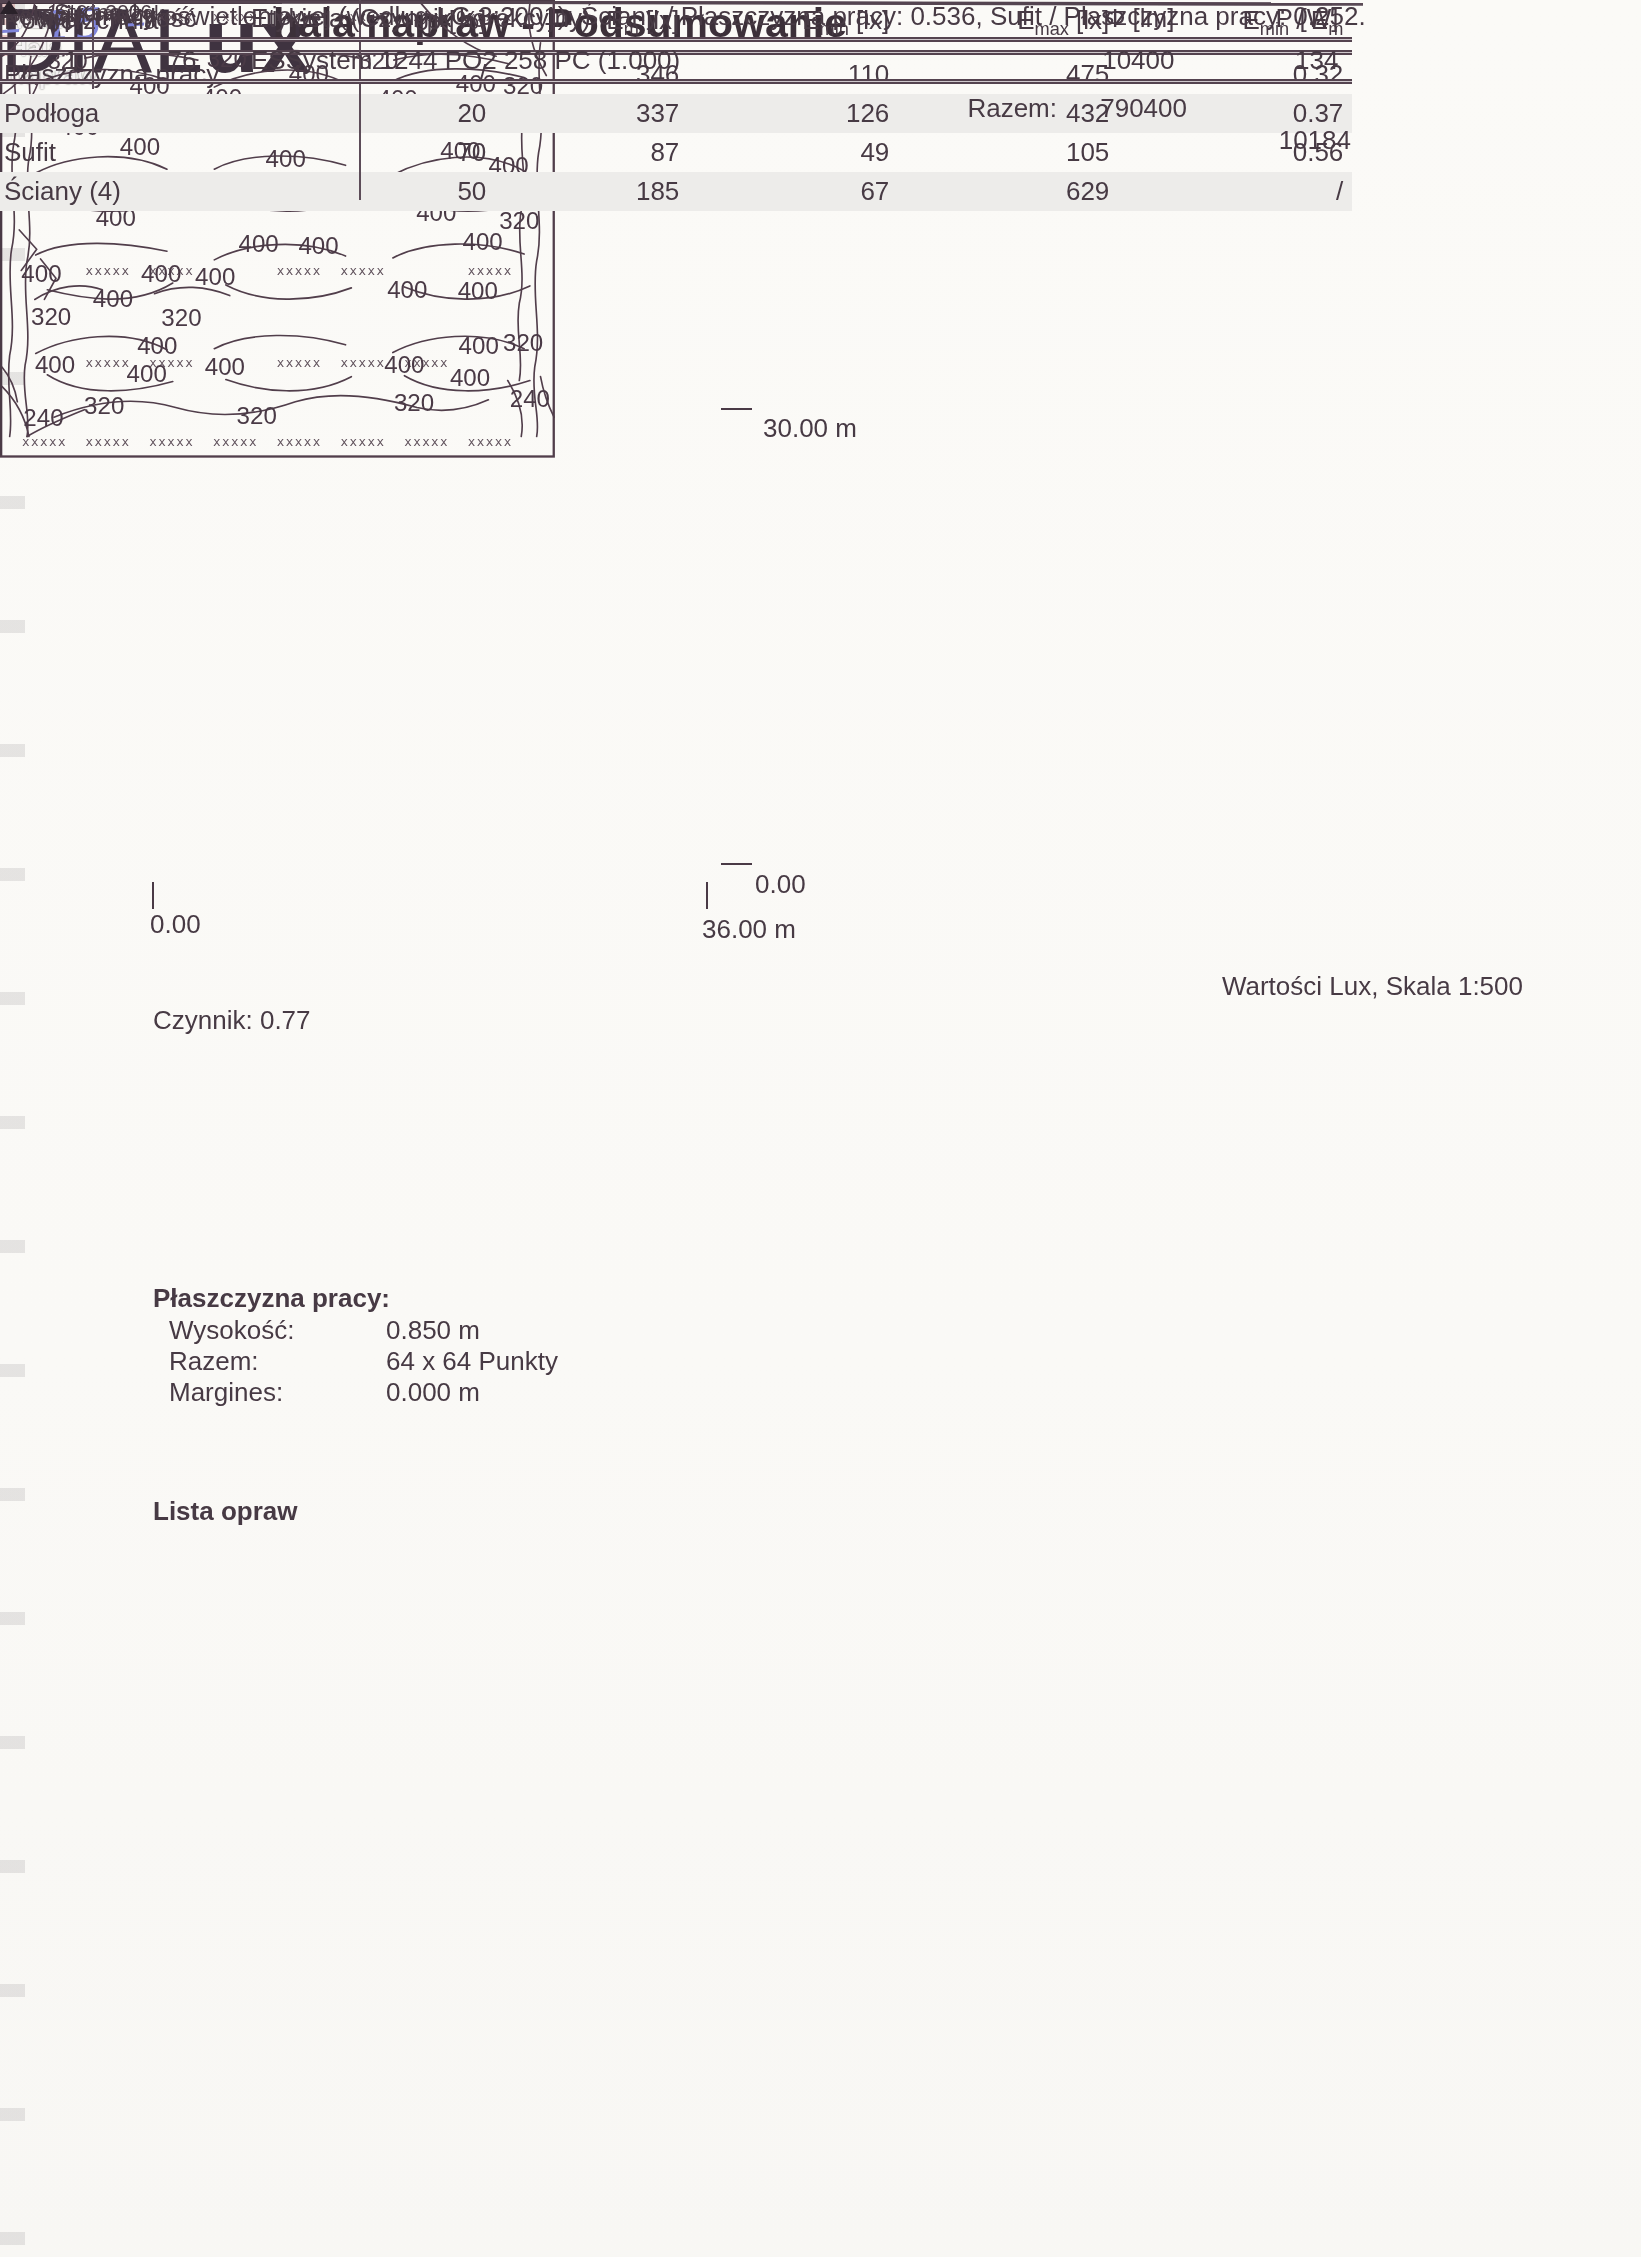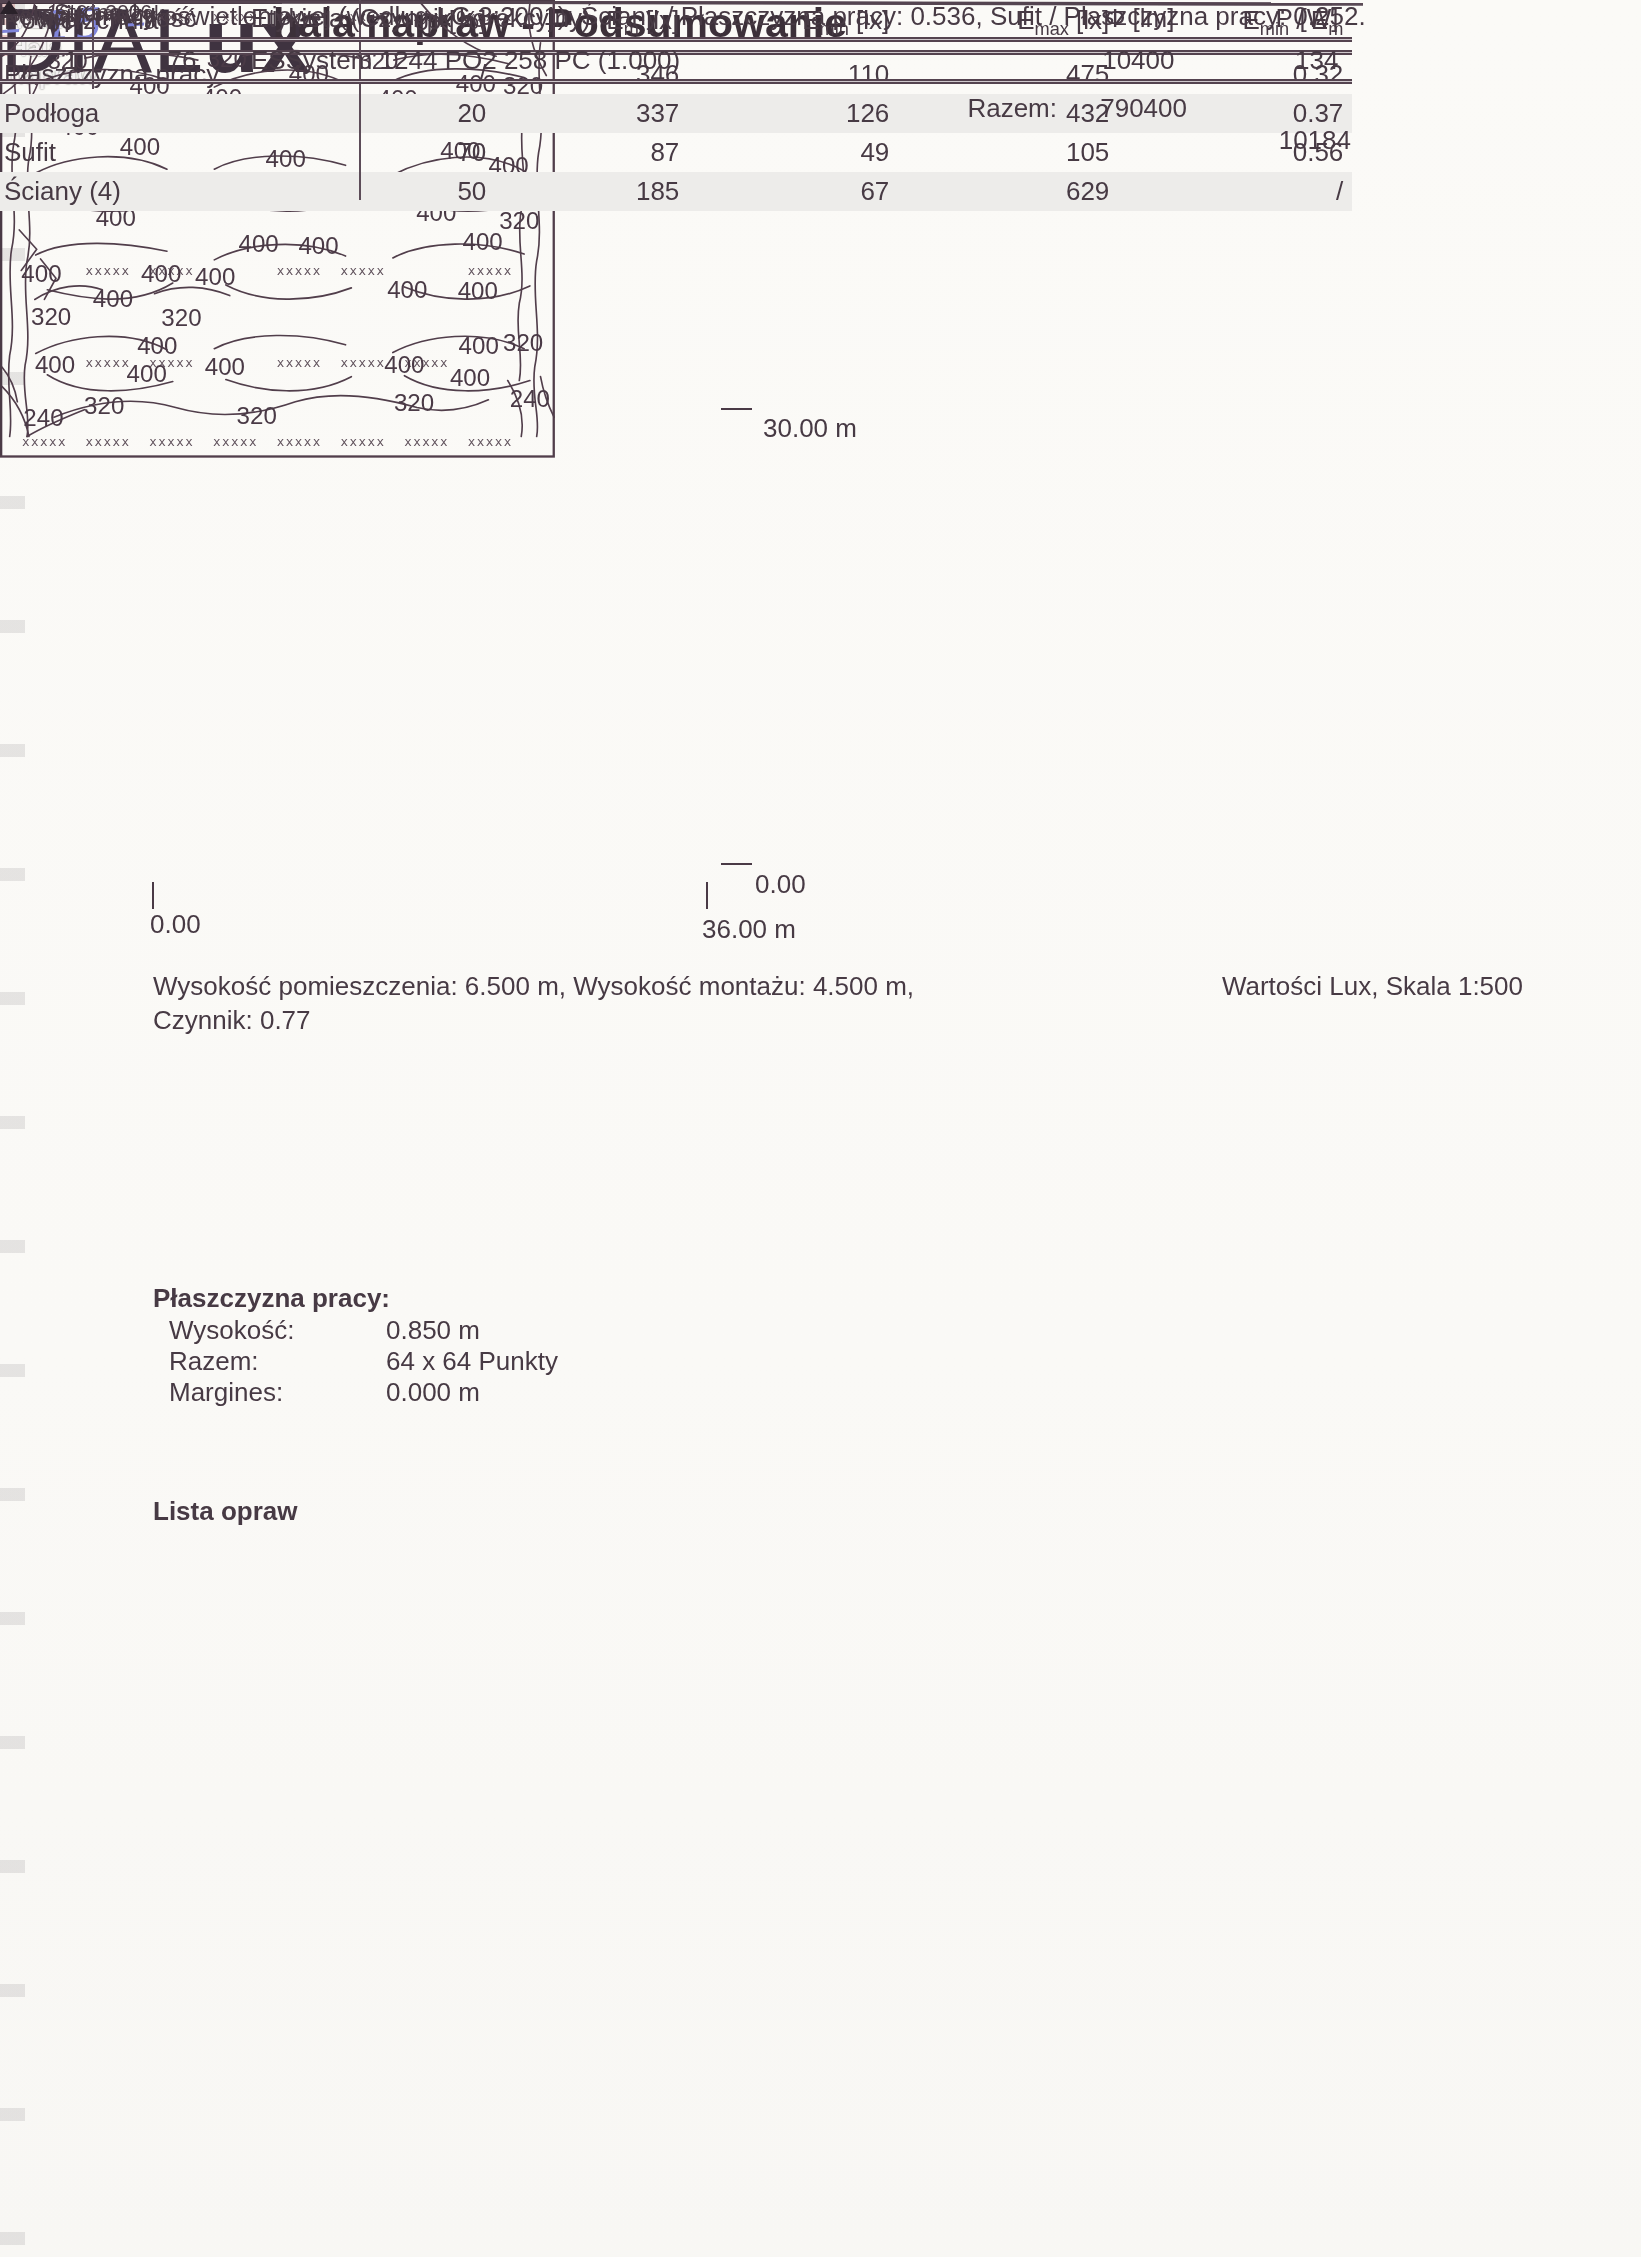--- a/index.html
+++ b/index.html
@@ -270,21 +270,20 @@
   <div class="abs vdim-cap" style="left:721px;top:408px;"></div>
   <div class="abs vdim-cap" style="left:721px;top:863px;"></div>
   <div class="abs t27" style="left:763px;top:412px;">30.00 m</div>
   <div class="abs t27" style="left:755px;top:868px;">0.00</div>
   <div class="abs hdim"></div>
   <div class="abs hdim-tick" style="left:152px;top:882px;"></div>
   <div class="abs hdim-tick" style="left:706px;top:882px;"></div>
   <div class="abs t27" style="left:150px;top:908px;">0.00</div>
   <div class="abs t27" style="left:702px;top:913px;">36.00 m</div>
 
-  <div class="abs t27" style="left:153px;top:970px;">Wysokość pomieszczenia: 6.500 m, Wysokość montażu: 4.500 m,</div>
   <div class="abs t27" style="left:153px;top:1004px;">Czynnik: 0.77</div>
   <div class="abs t27 right" style="left:1062px;top:970px;width:461px;">Wartości Lux, Skala 1:500</div>
 
   <div class="abs stable">
     <div class="st-vrule"></div>
     <div class="st-grid st-head">
         <div class="st-cell c0"><span>Powierzchnia</span></div>
         <div class="st-cell c1"><span>ρ [%]</span></div>
         <div class="st-cell c2"><span>E</span><sub>m</sub><span> [lx]</span></div>
         <div class="st-cell c3"><span>E</span><sub>min</sub><span> [lx]</span></div>

